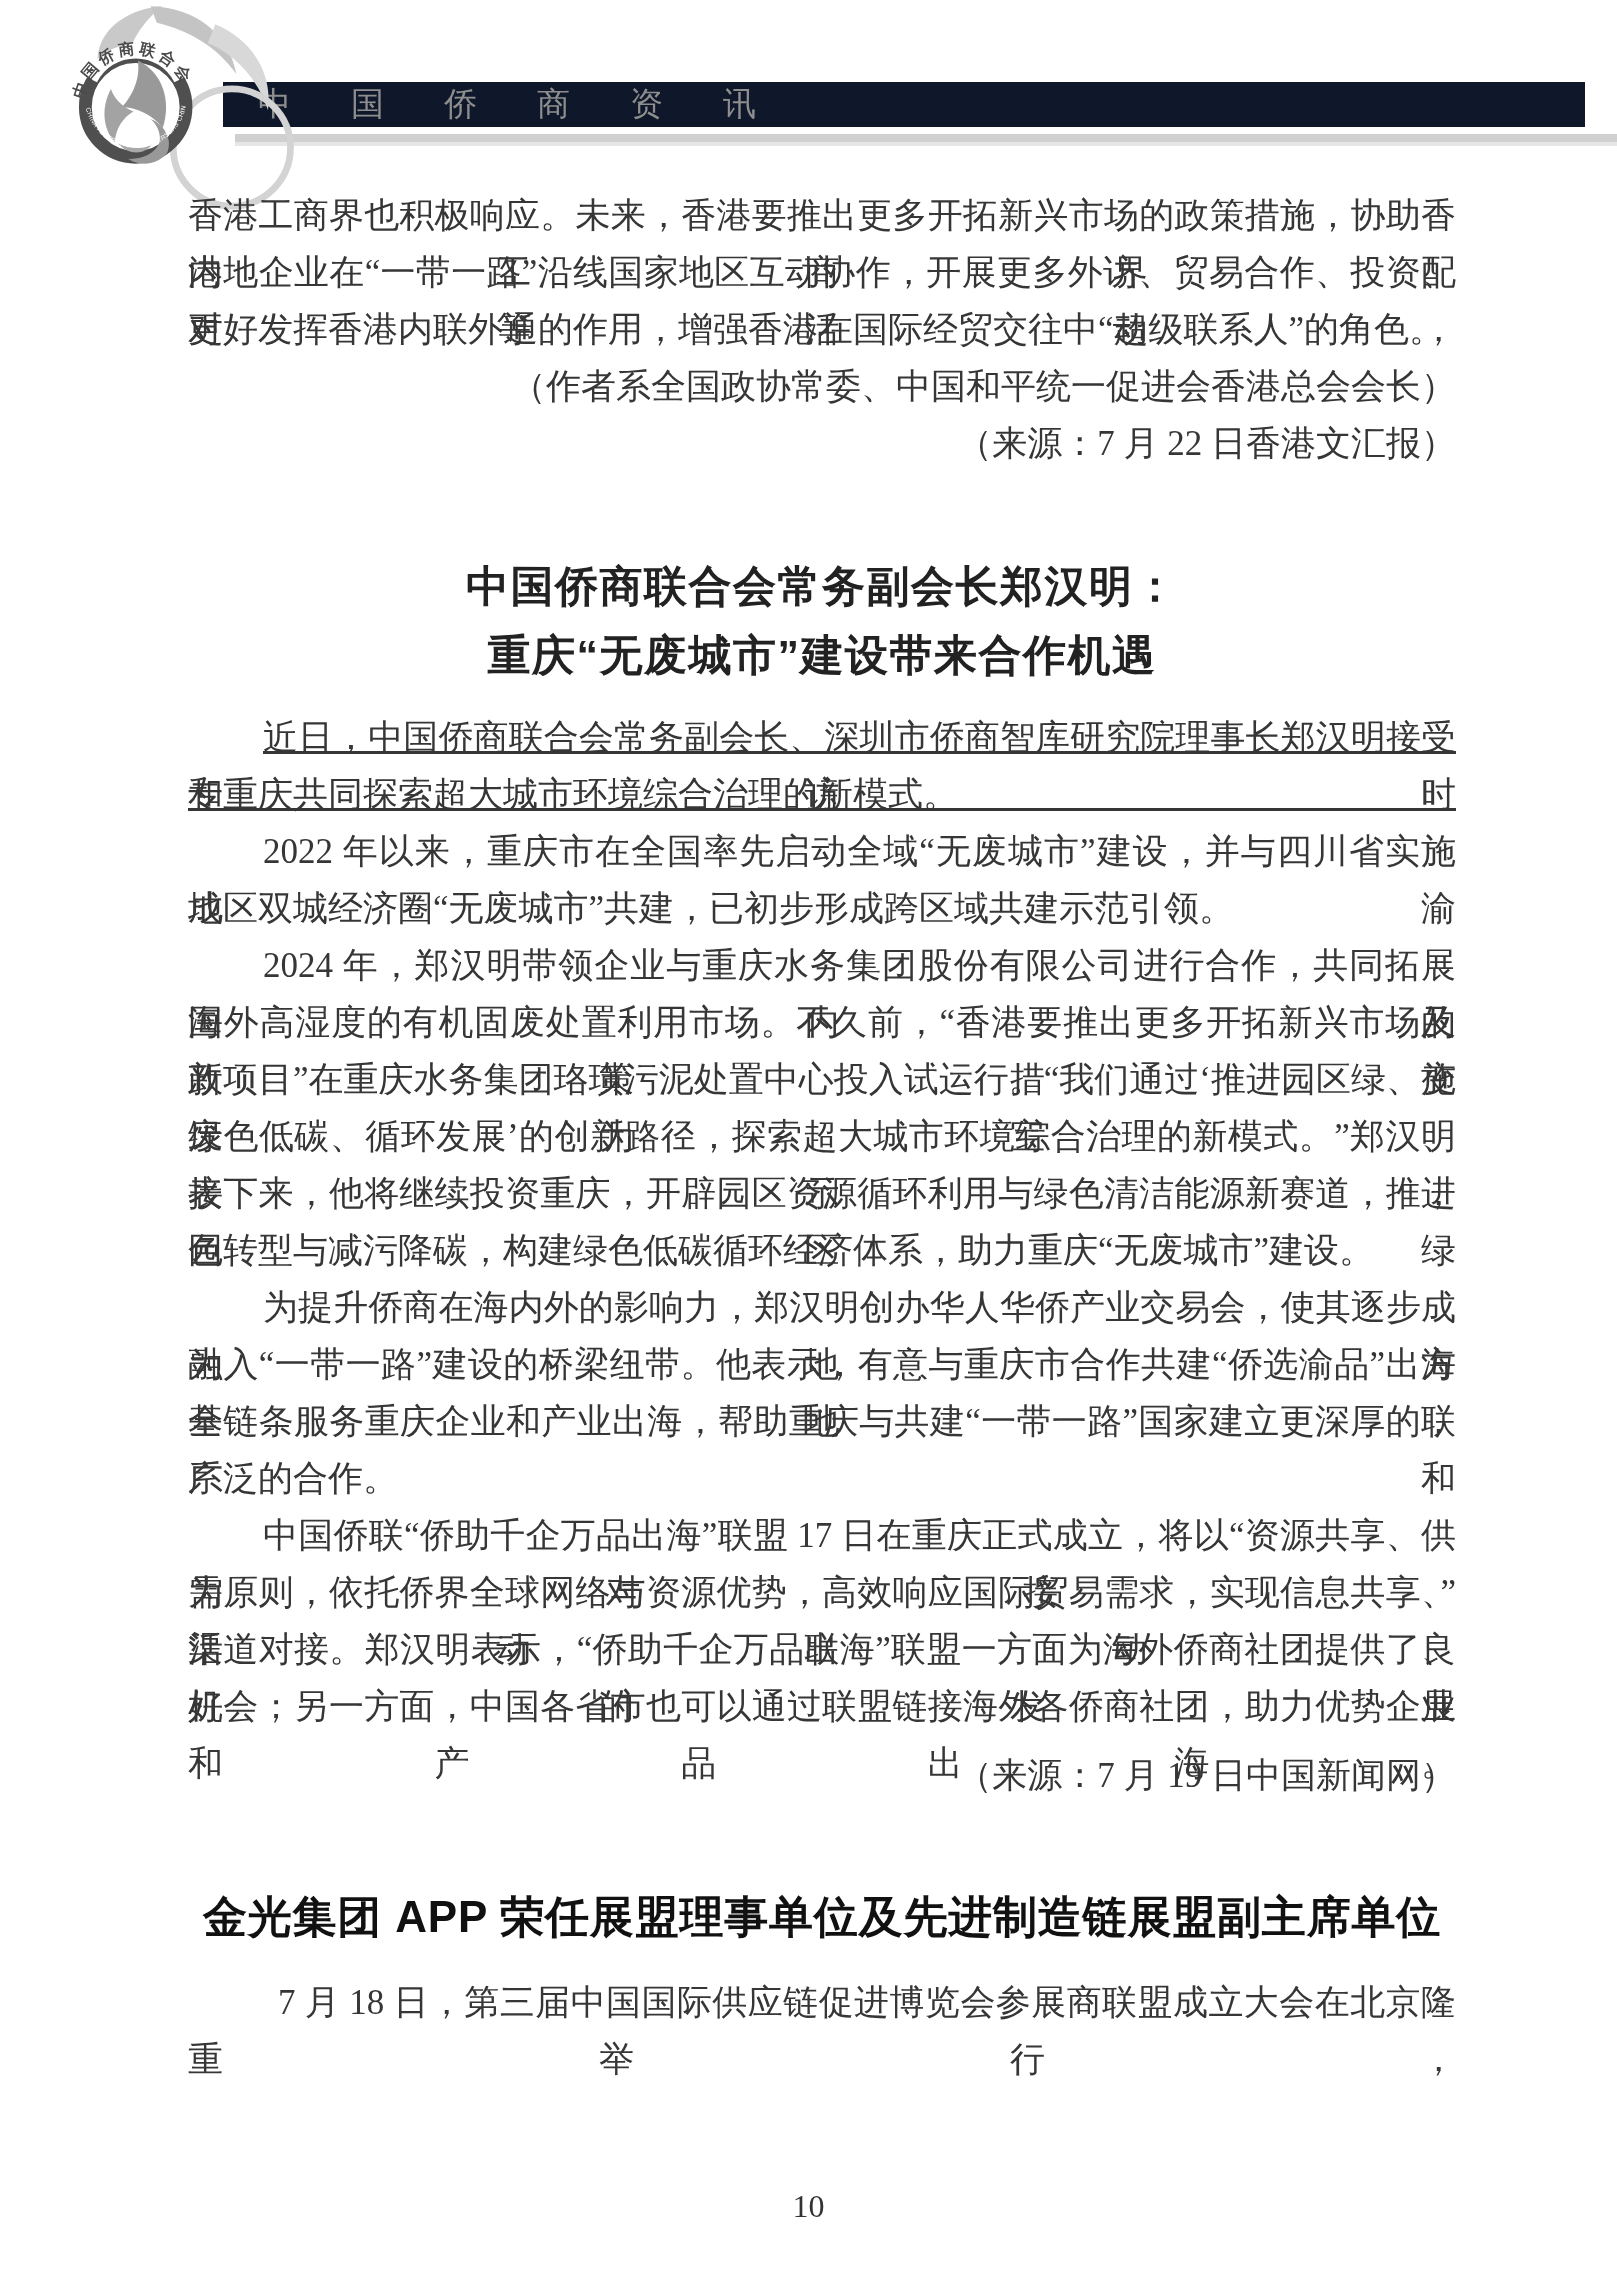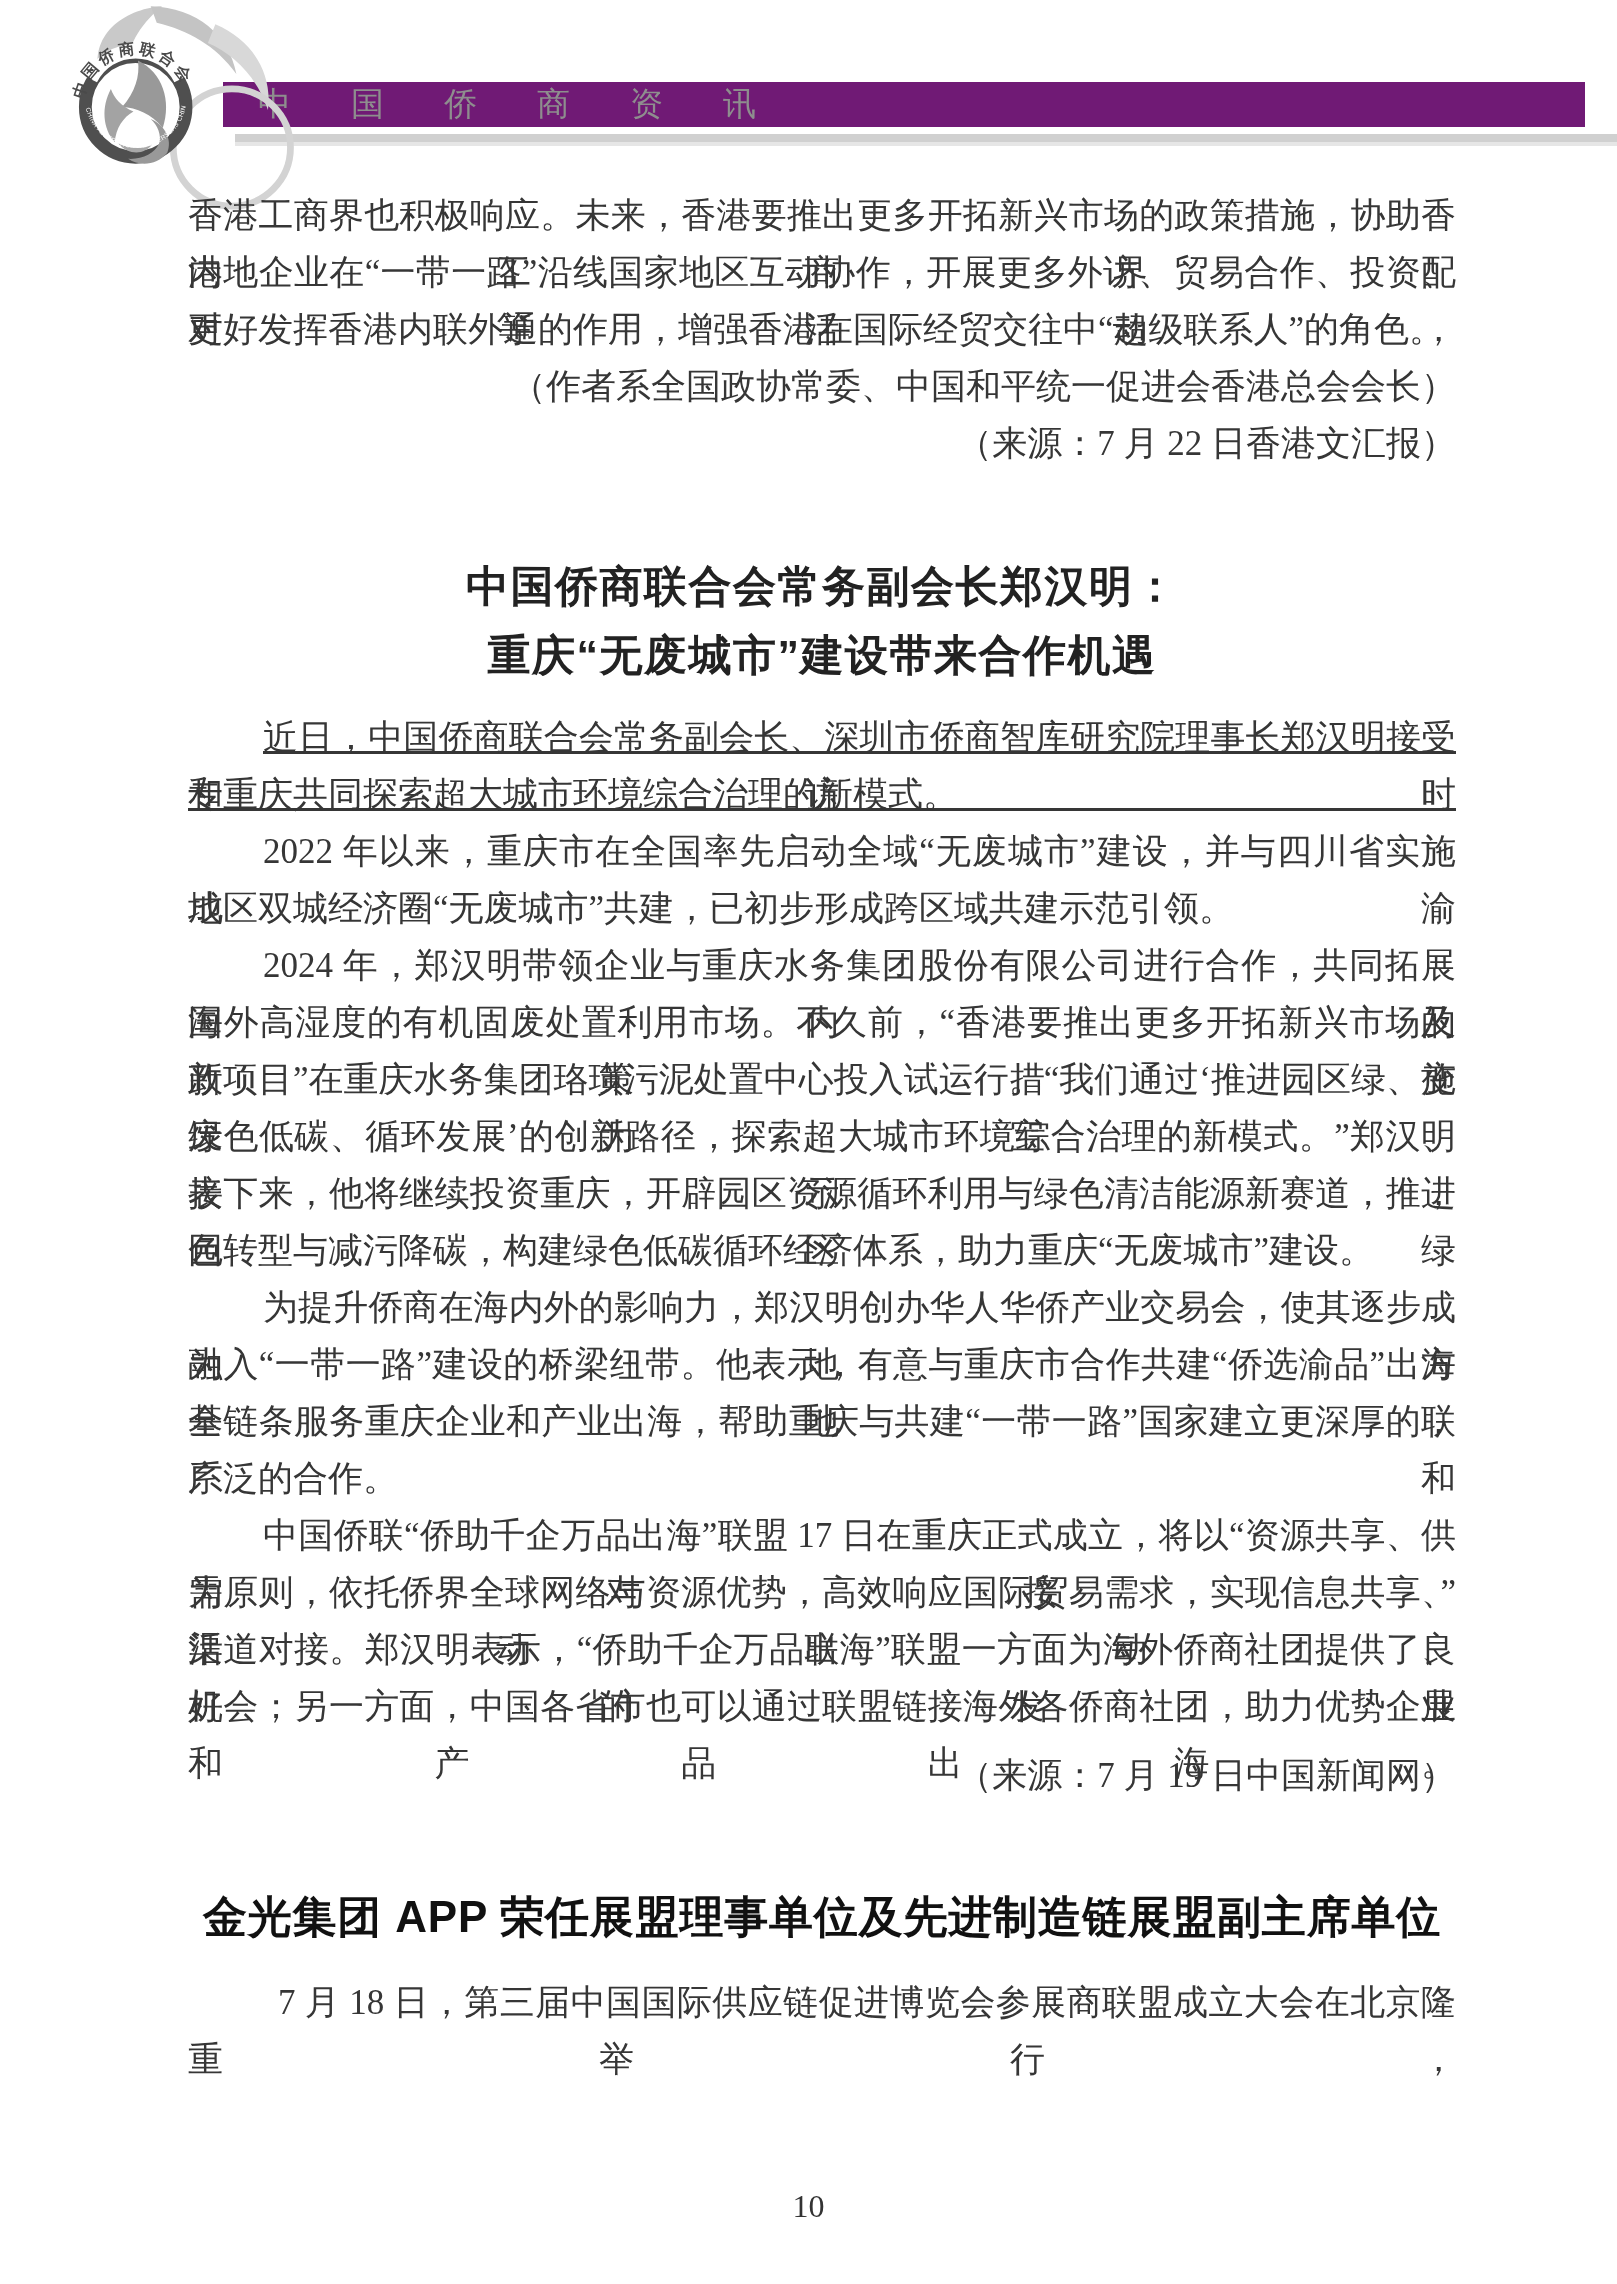--- a/index.html
+++ b/index.html
@@ -6,21 +6,21 @@
   html,body { background:#ffffff; }
   body {
     width:1617px; height:2284px; position:relative; overflow:hidden;
     font-family:"Liberation Serif","DejaVu Serif",serif;
     color:#363636;
   }
 
   
   .banner {
     position:absolute; left:223px; top:82px; width:1362px; height:45px;
-    background:#701a75; display:flex; align-items:center; padding-left:35px;
+    background:#0f172a; display:flex; align-items:center; padding-left:35px;
   }
   .banner-title {
     font-family:"Liberation Sans","DejaVu Sans",sans-serif;
     font-size:33px; color:#8e8e8e; letter-spacing:60px; white-space:nowrap;
   }
   .banner-thin {
     position:absolute; left:235px; top:134px; width:1383px; height:8.3px;
     background:#d0d0d0;
   }
   .banner-thin2 {

